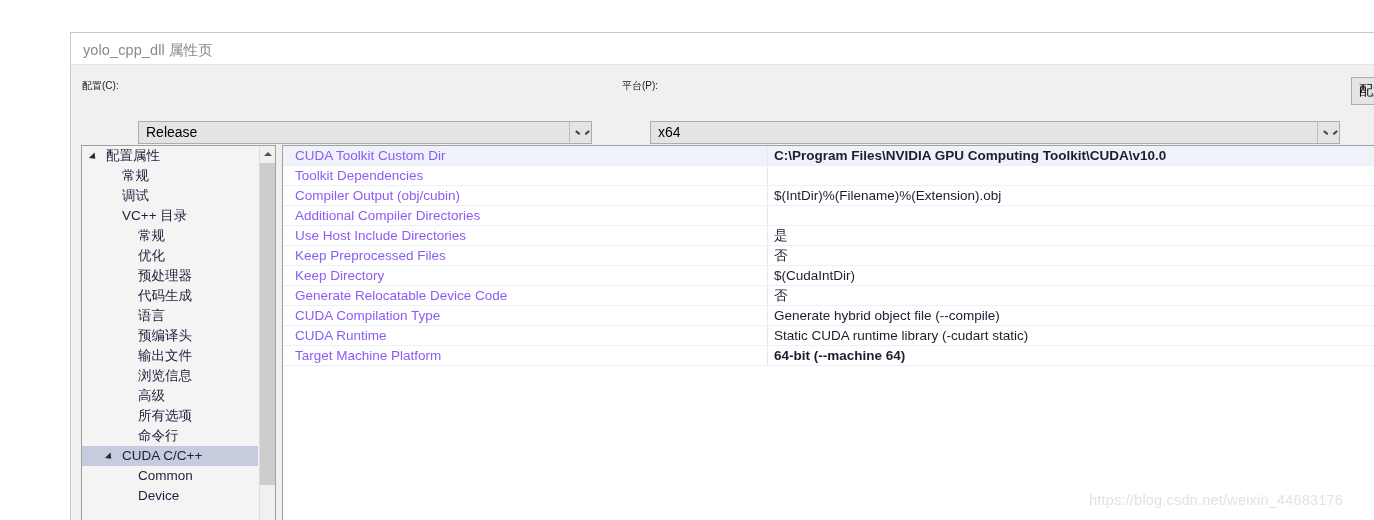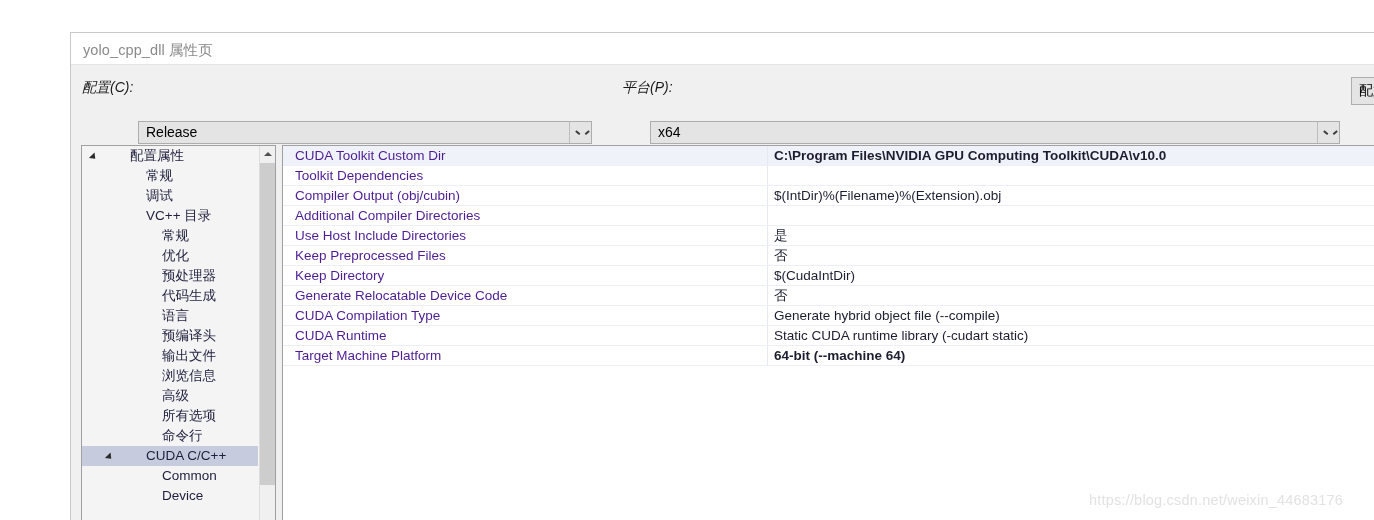--- a/index.html
+++ b/index.html
@@ -55,25 +55,24 @@
     position: absolute;
     left: 0;
     top: 33px;
     width: 100%;
     height: 44px;
     background: #f0f0f0;
   }
 
   .lbl {
     position: absolute;
-    font-size: 14px;
+    font-size: 10px;
     color: #1a1a1a;
     white-space: nowrap;
     top: 13px;
-    font-style: italic;
   }
   #lbl-config { left: 11px; }
   #lbl-platform { left: 551px; }
 
   .combo {
     position: absolute;
     top: 14px;
     height: 23px;
     background: #e4e4e4;
     border: 1px solid #adadad;
@@ -171,21 +170,20 @@
     white-space: nowrap;
     overflow: hidden;
   }
   .tree-item.sel {
     background: #c6ccde;
     padding-left: 30px;
   }
   .tree-item .tlabel {
     position: absolute;
     top: 0;
-    margin-left: 24px;
   }
   .tree-item .expander {
     position: absolute;
     top: 7px;
     width: 0; height: 0;
     border-left: 5px solid #2b2b2b;
     border-top: 4px solid transparent;
     border-bottom: 4px solid transparent;
     transform: rotate(45deg);
   }
@@ -255,21 +253,21 @@
     border-bottom: 1px solid #eceff5;
     white-space: nowrap;
     overflow: hidden;
   }
   .prow.selected { background: #eff2f9; }
   .pname {
     position: absolute;
     left: 12px;
     top: 0;
     font-size: 13.5px;
-    color: #4c1d95;
+    color: #8b5cf6;
   }
   .pval {
     position: absolute;
     left: 491px;
     top: 0;
     font-size: 13.5px;
     color: #1d1d30;
   }
   .pval.bold { font-weight: bold; }
   .col-split {

